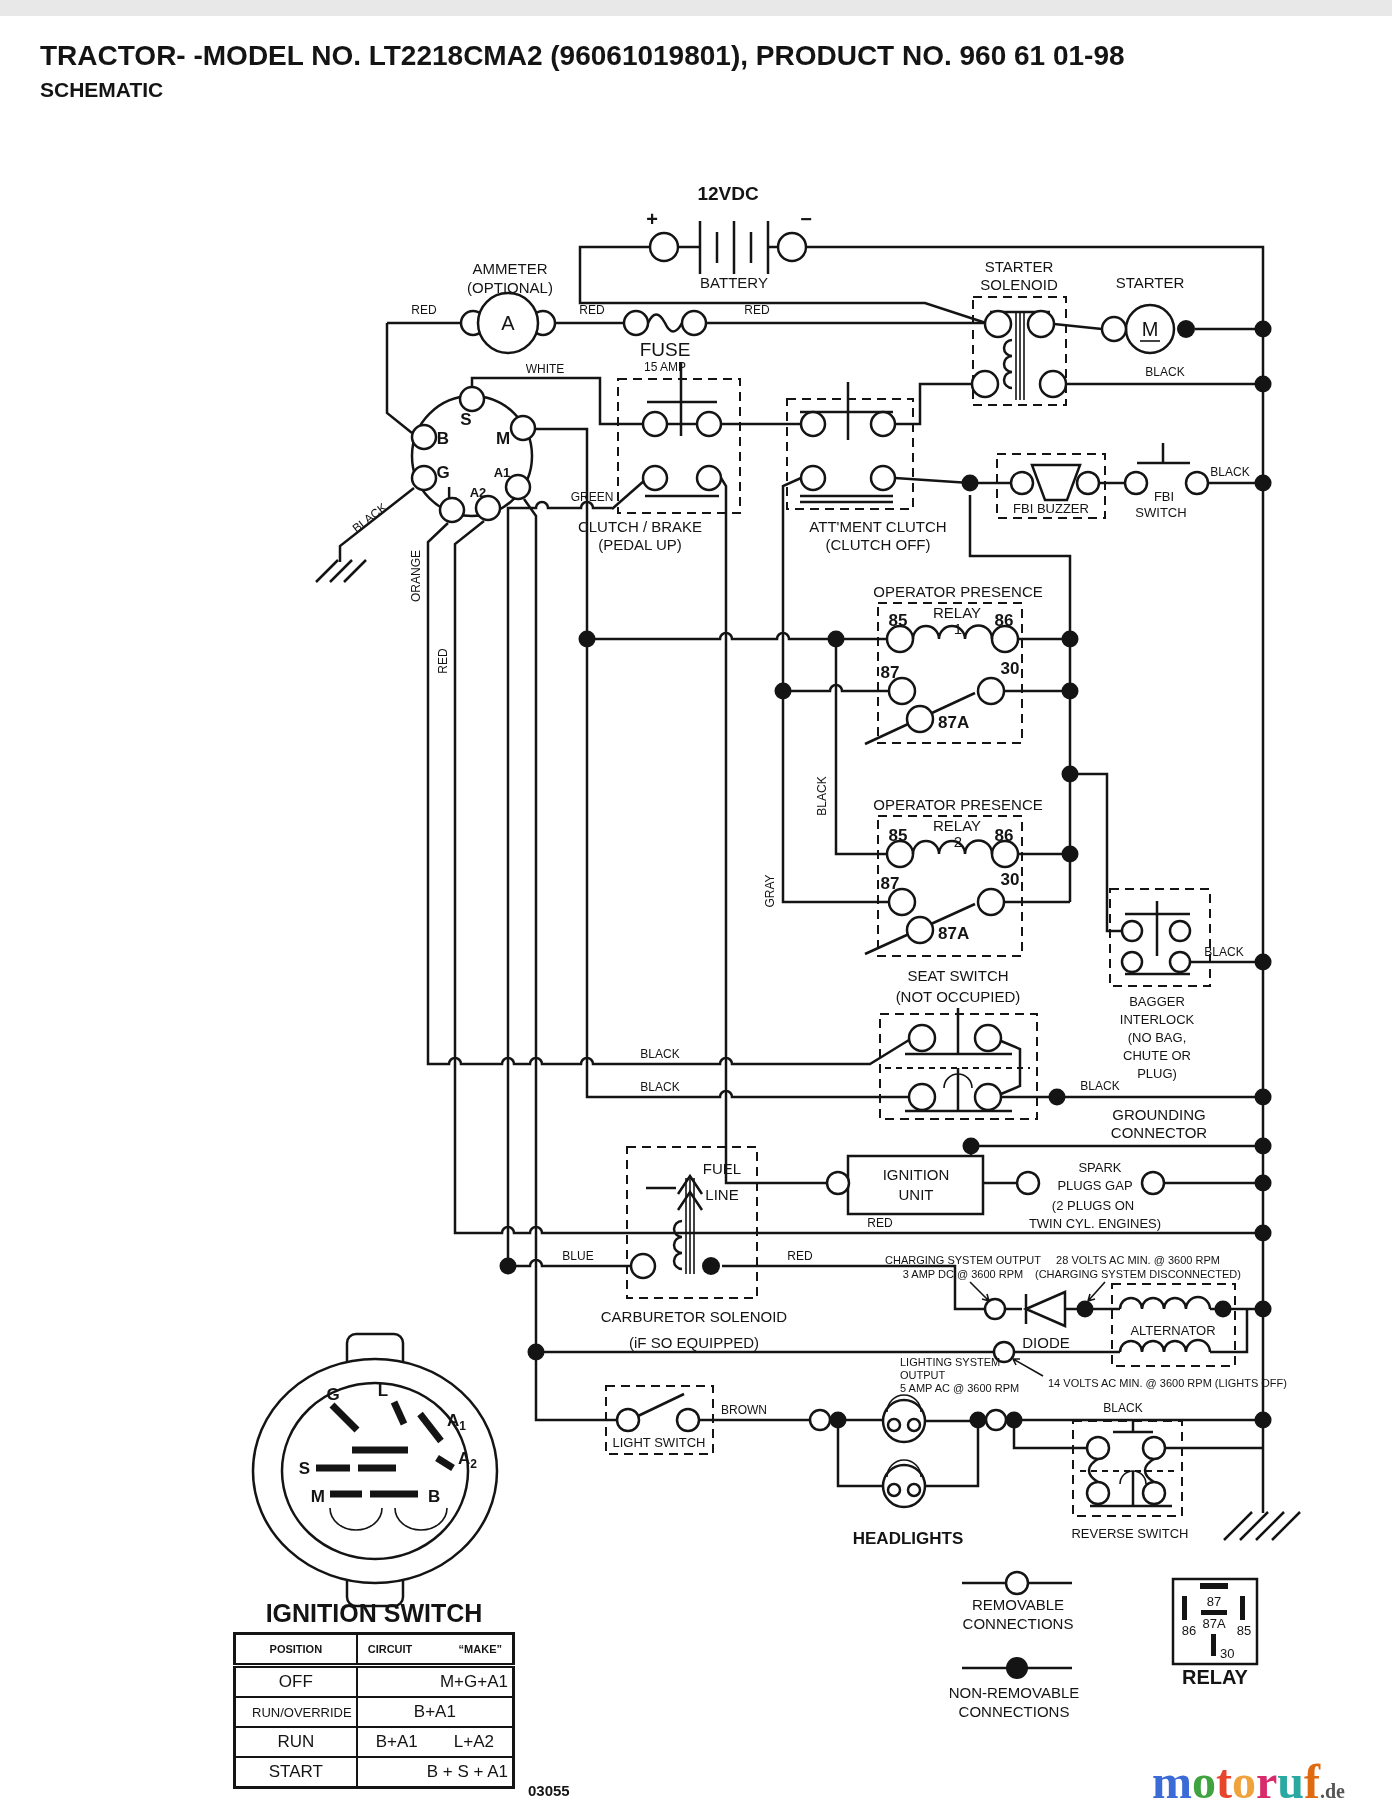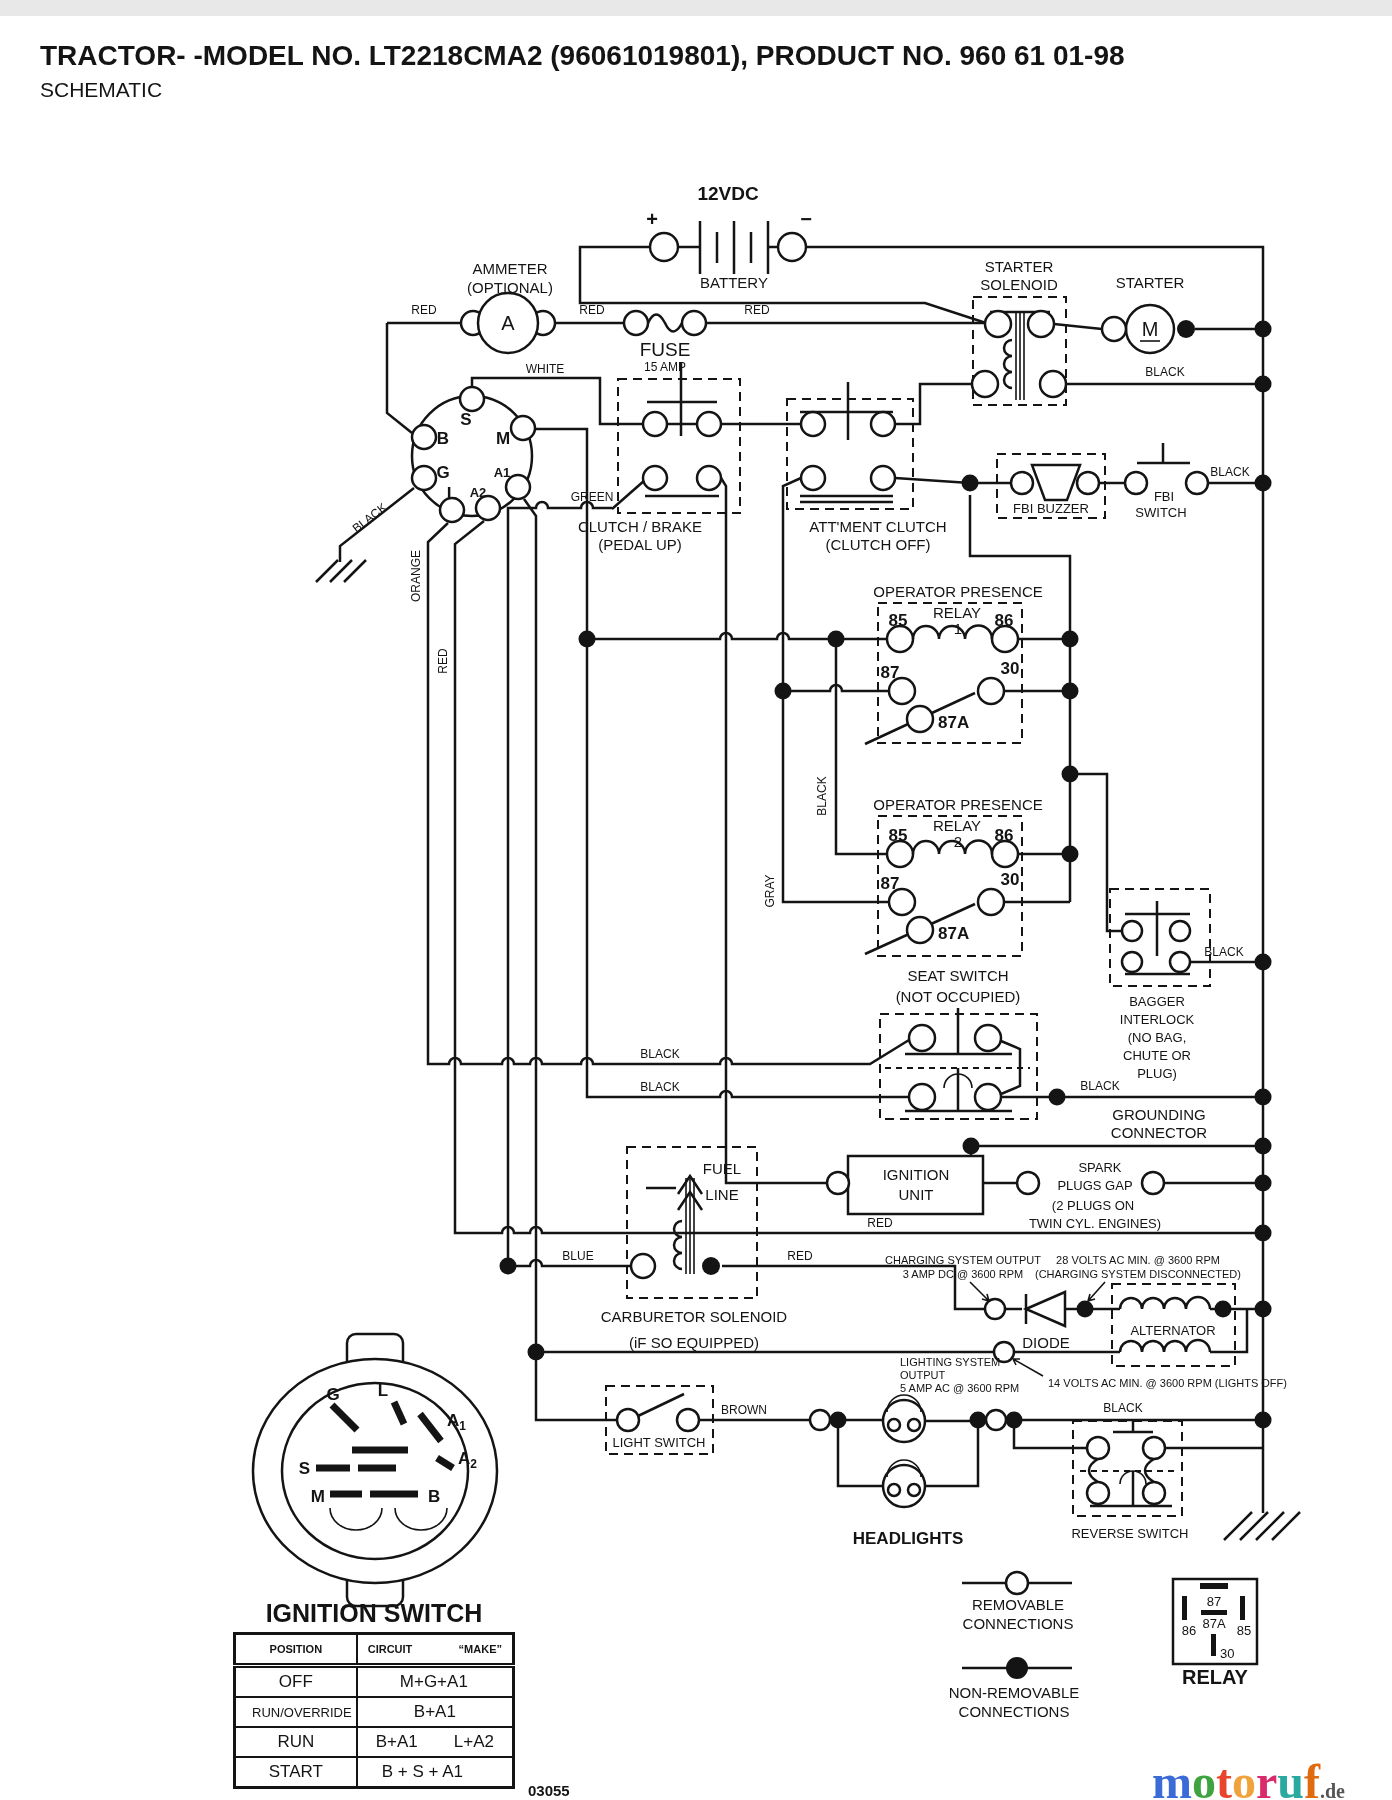--- a/index.html
+++ b/index.html
@@ -1,19 +1,19 @@
 <!DOCTYPE html>
 <html><head>
 <meta charset="utf-8">
 <style>
   html,body{margin:0;padding:0;background:#e8e8e8;}
   #page{position:relative;width:1392px;height:1800px;background:#ffffff;margin:16px auto;
         font-family:"Liberation Sans", sans-serif;color:#141414;overflow:hidden;}
   #title{position:absolute;left:40px;top:24px;font-size:28px;font-weight:bold;letter-spacing:0px;white-space:nowrap;}
-  #subtitle{position:absolute;left:40px;top:62px;font-size:21px;font-weight:normal;}
+  #subtitle{position:absolute;left:40px;top:62px;font-size:21px;font-weight:bold;}
   svg text{fill:#141414;font-family:"Liberation Sans", sans-serif;font-size:15px;}
   svg .t11{font-size:11px;} svg .t12{font-size:12px;} svg .t13{font-size:13px;}
   svg .t17{font-size:17px;font-weight:bold;} svg .t19{font-size:19px;} svg .t20{font-size:20px;}
   svg .mid{text-anchor:middle;} svg .end{text-anchor:end;}
   svg .wire{stroke:#141414;stroke-width:2.5;fill:none;}
   svg .thin{stroke:#141414;stroke-width:1.6;fill:none;}
   svg .dash{stroke:#141414;stroke-width:2;fill:none;stroke-dasharray:9 6;}
   svg .term{stroke:#141414;stroke-width:2.5;fill:#ffffff;}
   svg .dot{fill:#141414;stroke:none;}
   svg .bar{stroke:#141414;stroke-width:7;fill:none;stroke-linecap:butt;}
@@ -514,37 +514,37 @@
       <td style="width:96px">POSITION</td>
       <td>
             <div class="mk" style="display:flex;justify-content:space-between;padding:0 6px;">
         <span>CIRCUIT</span>
         <span>“MAKE”</span>
             </div>
           </td>
     </tr>
     <tr>
       <td>OFF</td>
-      <td style="text-align:center;padding-left:2px">M+G+A1</td>
+      <td style="text-align:right;padding-left:2px">M+G+A1</td>
     </tr>
     <tr>
       <td class="small">RUN/OVERRIDE</td>
       <td>B+A1</td>
     </tr>
     <tr>
       <td>RUN</td>
       <td>
             <div style="display:flex;justify-content:space-between;padding:0 14px;">
         <span>B+A1</span>
         <span>L+A2</span>
             </div>
           </td>
     </tr>
     <tr>
       <td>START</td>
-      <td style="text-align:left;padding-left:24px">B + S + A1</td>
+      <td style="text-align:right;padding-left:24px">B + S + A1</td>
     </tr>
   </tbody>
     </table>
 
   
   <div id="code">03055</div>
 </div>
 
 </body></html>

